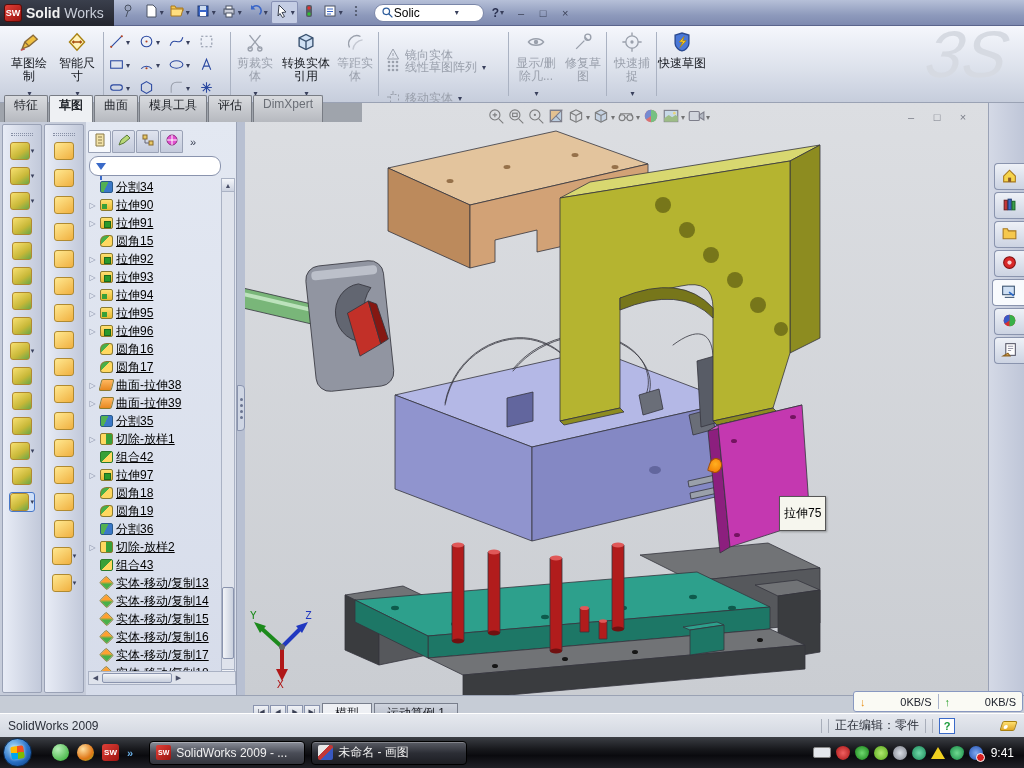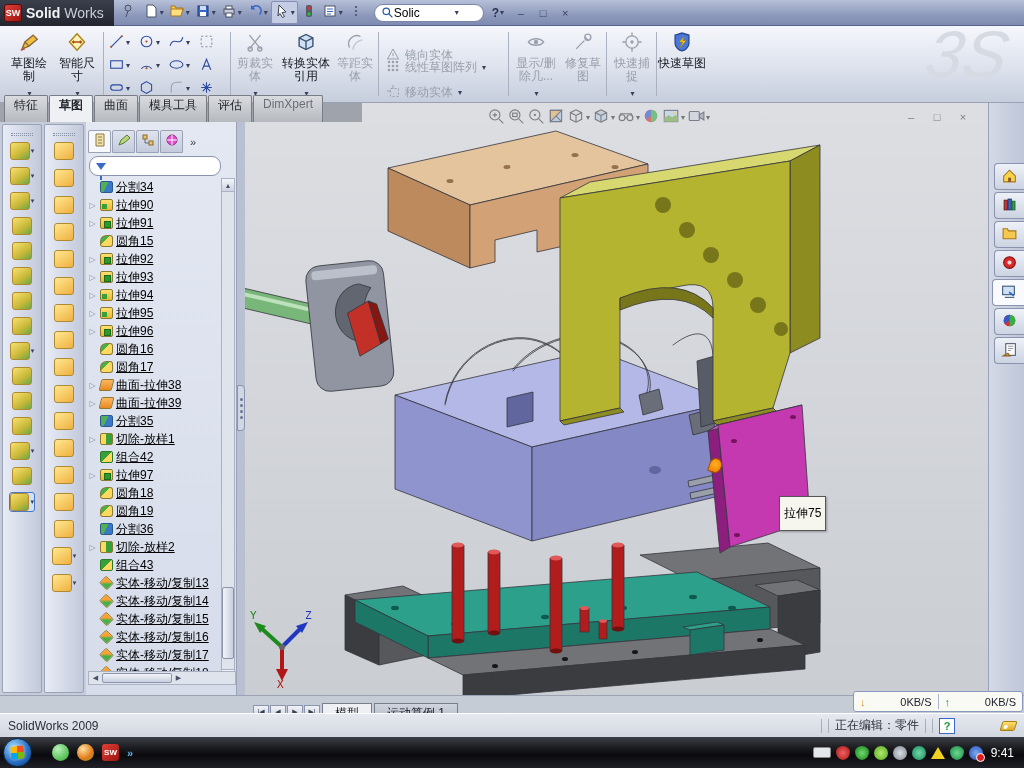--- a/index.html
+++ b/index.html
@@ -474,21 +474,21 @@
               <circle cx="8" cy="8" r="1.3"></circle>
               <circle cx="12" cy="8" r="1.3"></circle>
               <circle cx="4" cy="12" r="1.3"></circle>
               <circle cx="8" cy="12" r="1.3"></circle>
               <circle cx="12" cy="12" r="1.3"></circle>
             </g>
           </svg></span>
         <span class="stack-label">线性草图阵列</span>
         <span class="caret">▾</span>
       </div>
-      <div class="stack-row" style="top: 55px; text-align: center;">
+      <div class="stack-row" style="top: 61px; text-align: center;">
         <span class="icwrap"><svg viewBox="0 0 16 16" fill="none">
             <rect x="5.5" y="5.5" width="8" height="8" stroke="#9aa0ac" stroke-dasharray="2 2"></rect>
             <path d="M2 8h4M8 2v4" stroke="#9aa0ac"></path>
           </svg></span>
         <span class="stack-label">移动实体</span>
         <span class="caret">▾</span>
       </div>
       <div class="cmd-btn disabled" style="left: 512px; width: 48px;">
         <span class="icwrap"><svg viewBox="0 0 16 16" fill="none">
             <path d="M2.5 8c2.2-3.2 8.8-3.2 11 0-2.2 3.2-8.8 3.2-11 0z" stroke="#9aa0ac"></path>
@@ -1154,20 +1154,30 @@
   <div id="taskbar">
     <div id="startorb">
       <div id="startflag"></div>
     </div>
     <div id="quicklaunch">
         <div class="ql ql-messenger"></div>
         <div class="ql ql-media-player"></div>
         <div class="ql ql-solidworks">SW</div>
         <span class="ql-more">»</span>
       </div>
+    <div id="taskwins">
+        <div class="twin active">
+          <span class="wicon wicon-solidworks">SW</span>
+          <span>SolidWorks 2009 - ...</span>
+        </div>
+        <div class="twin">
+          <span class="wicon wicon-paint"></span>
+          <span>未命名 - 画图</span>
+        </div>
+      </div>
     <div id="tray">
         <span class="trayic tray-keyboard"></span>
         <span class="trayic tray-security-center"></span>
         <span class="trayic tray-antivirus-shield"></span>
         <span class="trayic tray-system-update"></span>
         <span class="trayic tray-volume"></span>
         <span class="trayic tray-network-vpn"></span>
         <span class="trayic tray-wireless-alert"></span>
         <span class="trayic tray-defender-shield"></span>
         <span class="trayic tray-sync-status"></span>

